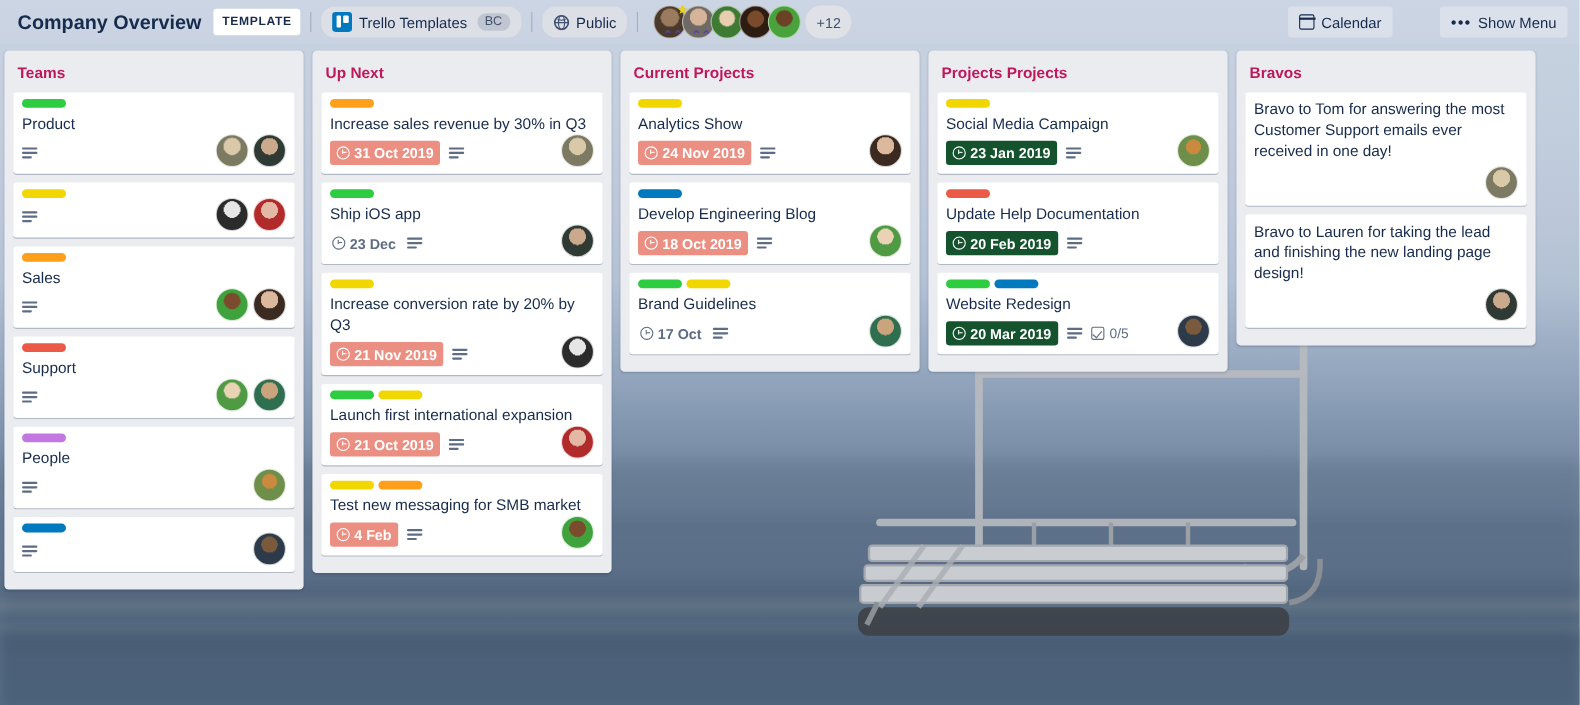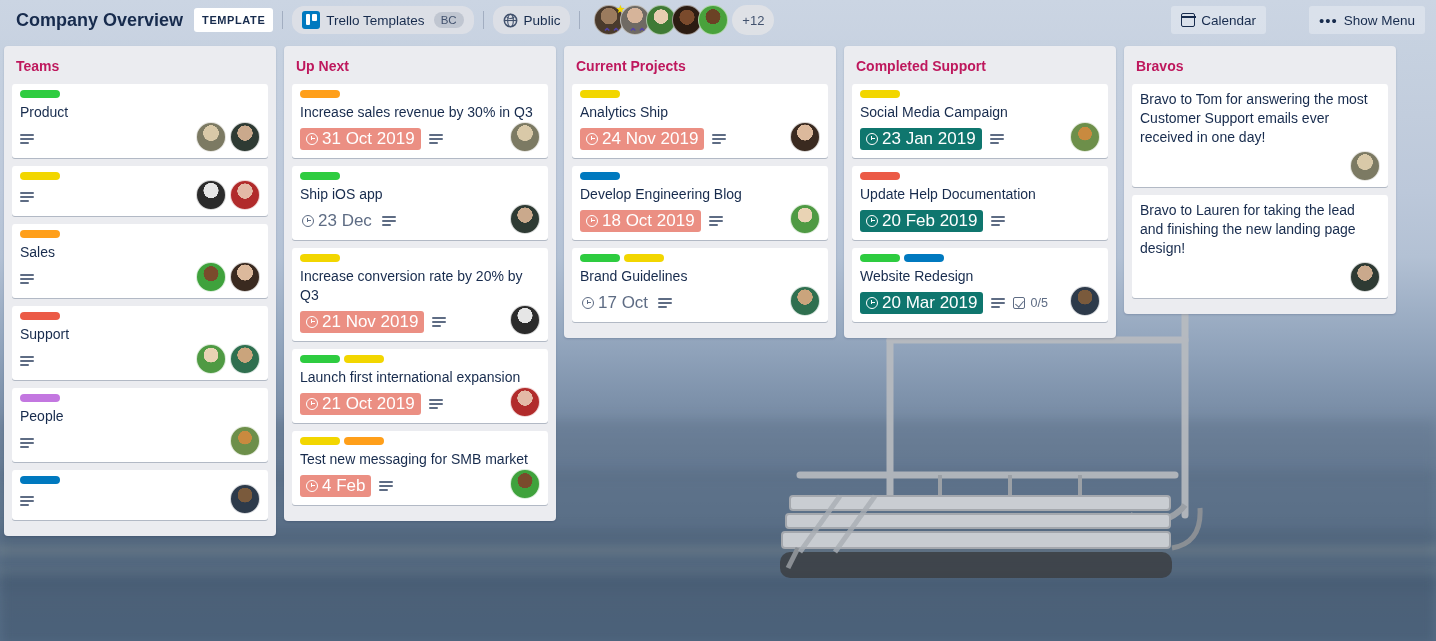--- a/index.html
+++ b/index.html
@@ -230,26 +230,27 @@
     margin-top: 6px;
     min-height: 22px;
   }
   .due {
     display: inline-flex;
     align-items: center;
     gap: 4px;
     height: 22px;
     padding: 0 6px;
     border-radius: 3px;
-    font-size: 17px;
+    font-size: 13px;
     color: #fff;
     white-space: nowrap;
+    font-weight: bold;
   }
   .due.overdue { background: #eb8f83; }
-  .due.done    { background: #0f766e; }
+  .due.done    { background: #14532d; }
   .due.plain   { background: transparent; color: #5e6c84; padding: 0 2px; }
   .clock {
     width: 12px; height: 12px;
     border: 1.6px solid currentColor;
     border-radius: 50%;
     position: relative;
     flex: 0 0 auto;
   }
   .clock::before, .clock::after {
     content:"";
@@ -606,21 +607,21 @@
           <span class="c-av" style="background: radial-gradient(circle at 50% 38%, rgb(122, 75, 44) 0px, rgb(122, 75, 44) 33%, rgb(63, 162, 60) 34%, rgb(63, 162, 60) 100%) 0% 0% / cover, rgb(63, 143, 52);"></span>
         </div>
       </div>
     </div>
     <div class="list">
       <div class="list-title">Current Projects</div>
       <div class="card">
         <div class="labels">
           <span class="label" style="background: rgb(242, 214, 0);"></span>
         </div>
-        <div class="card-title">Analytics Ship</div>
+        <div class="card-title">Analytics Show</div>
         <div class="badges">
           <span class="due overdue">
             <span class="clock"></span>
             <span>24 Nov 2019</span>
           </span>
           <span class="desc-ico">
             <i></i>
             <i></i>
             <i></i>
           </span>
@@ -665,21 +666,21 @@
             <i></i>
             <i></i>
           </span>
         </div>
         <div class="card-avs">
           <span class="c-av" style="background: radial-gradient(circle at 50% 36%, rgb(202, 164, 124) 0px, rgb(202, 164, 124) 33%, rgb(47, 111, 79) 34%, rgb(47, 111, 79) 100%) 0% 0% / cover, rgb(61, 122, 92);"></span>
         </div>
       </div>
     </div>
     <div class="list">
-      <div class="list-title">Completed Support</div>
+      <div class="list-title">Projects Projects</div>
       <div class="card">
         <div class="labels">
           <span class="label" style="background: rgb(242, 214, 0);"></span>
         </div>
         <div class="card-title">Social Media Campaign</div>
         <div class="badges">
           <span class="due done">
             <span class="clock"></span>
             <span>23 Jan 2019</span>
           </span>

